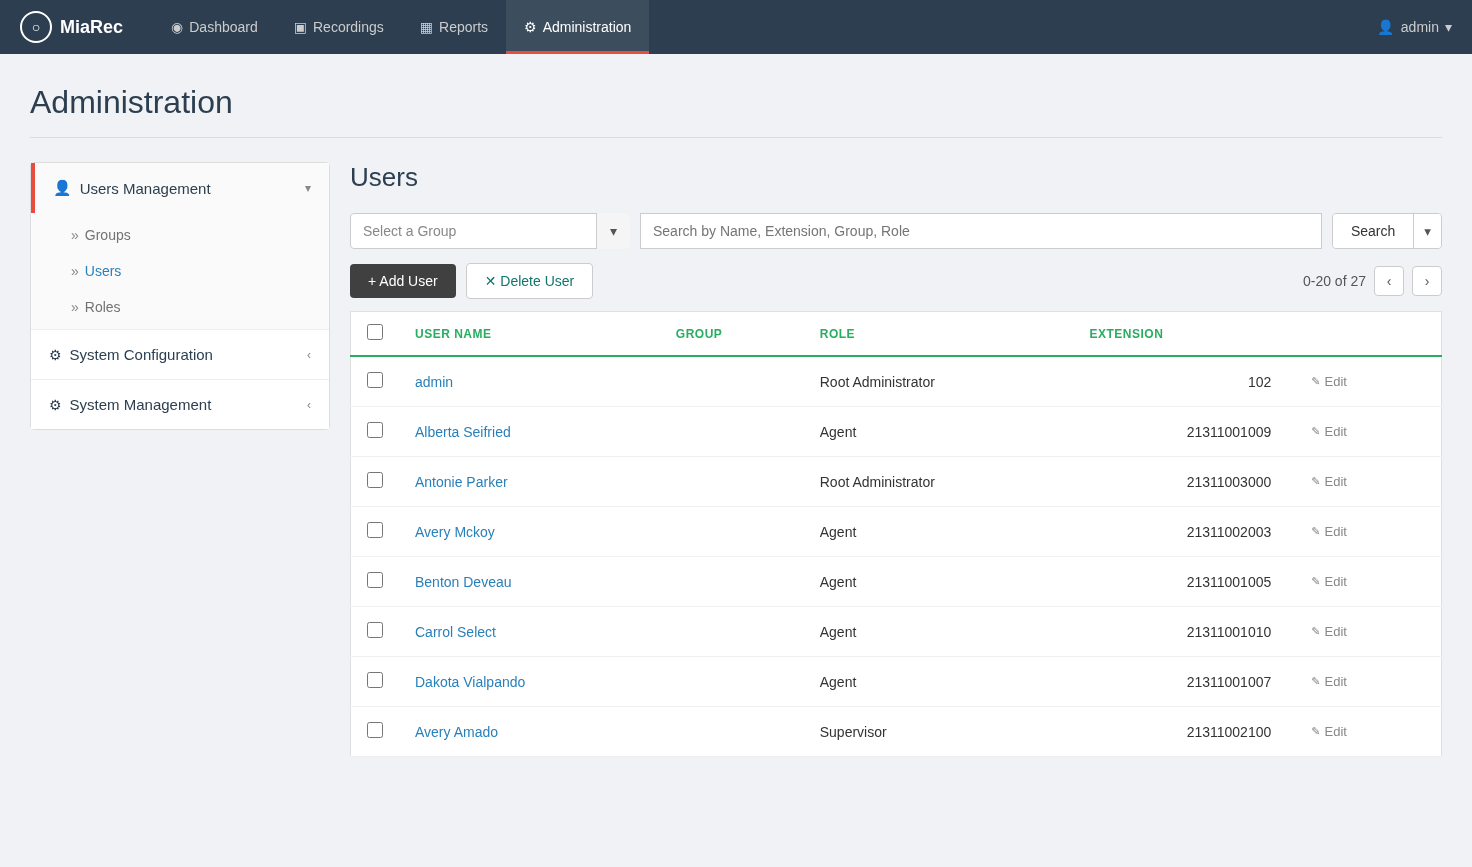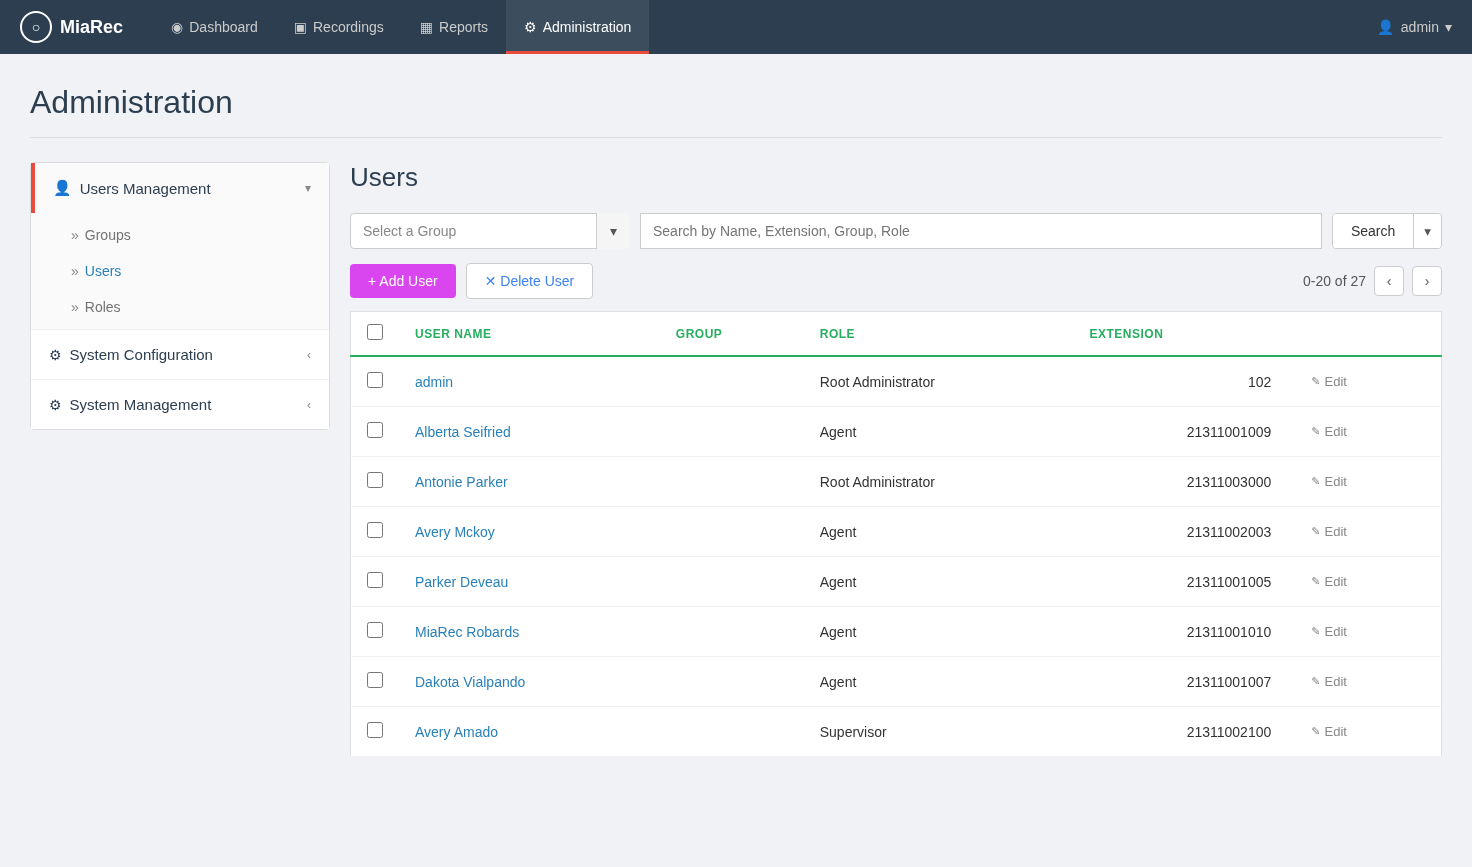--- a/index.html
+++ b/index.html
@@ -209,35 +209,35 @@
     .actions-row {
       display: flex;
       align-items: center;
       margin-bottom: 12px;
     }
     .btn-add-user {
       display: flex;
       align-items: center;
       gap: 6px;
       padding: 9px 18px;
-      background: #d946ef;
+      background: #404040;
       color: #fff;
       border: none;
       border-radius: 4px;
       cursor: pointer;
       font-size: 14px;
       font-weight: 500;
     }
     .btn-delete-user {
       display: flex;
       align-items: center;
       gap: 6px;
       padding: 9px 18px;
       background: #fff;
-      color: #3b82f6;
+      color: #0f766e;
       border: 1px solid #ccc;
       border-radius: 4px;
       cursor: pointer;
       font-size: 14px;
       margin-left: 10px;
     }
     .pagination-info {
       margin-left: auto;
       display: flex;
       align-items: center;
@@ -509,38 +509,38 @@
           <span style="font-size:11px;">✎</span>
           <span>Edit</span>
         </button>
       </td>
     </tr>
             <tr>
       <td class="checkbox-cell">
         <input type="checkbox" style="">
       </td>
       <td class="user-name">
-        <a href="#">Parker Deveau</a>
+        <a href="#">Benton Deveau</a>
       </td>
       <td></td>
       <td>Agent</td>
       <td class="ext-col">21311001005</td>
       <td class="edit-col">
         <button class="edit-btn">
           <span style="font-size:11px;">✎</span>
           <span>Edit</span>
         </button>
       </td>
     </tr>
             <tr>
       <td class="checkbox-cell">
         <input type="checkbox" style="">
       </td>
       <td class="user-name">
-        <a href="#">MiaRec Robards</a>
+        <a href="#">Carrol Select</a>
       </td>
       <td></td>
       <td>Agent</td>
       <td class="ext-col">21311001010</td>
       <td class="edit-col">
         <button class="edit-btn">
           <span style="font-size:11px;">✎</span>
           <span>Edit</span>
         </button>
       </td>

